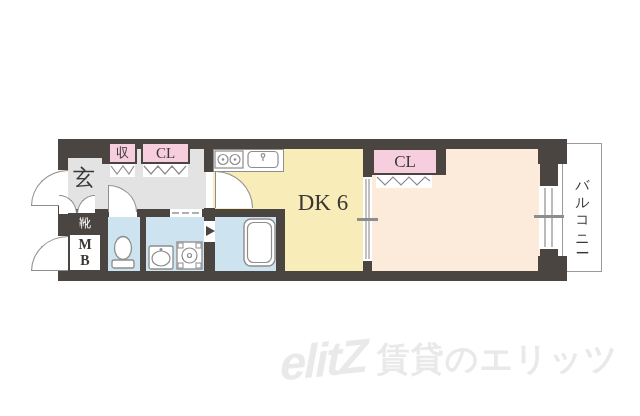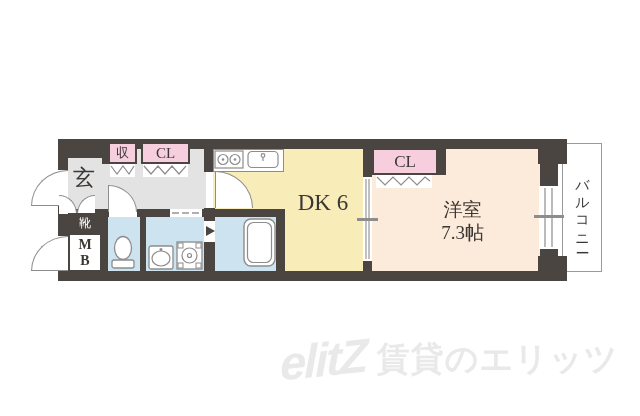--- a/index.html
+++ b/index.html
@@ -170,24 +170,20 @@
   <div class="label" style="left:68px;top:213px;width:34px;height:20px;background:var(--wall);color:#fff;font-size:12px;">
     <span>靴</span>
   </div>
   <div class="label" style="left:68px;top:233px;width:34px;height:39px;background:#fff;border:2px solid var(--wall);box-sizing:border-box;flex-direction:column;font-size:14px;font-weight:bold;line-height:1.1;">
     <span>M</span>
     <span>B</span>
   </div>
   <div class="label" style="left:278px;top:189px;width:90px;height:28px;font-size:23px;">
     <span>DK 6</span>
   </div>
-  <div class="label" style="left:410px;top:197px;width:105px;height:48px;font-size:19px;line-height:1.22;flex-direction:column;">
-    <span>洋室</span>
-    <span>7.3帖</span>
-  </div>
   <div class="label vtext" style="left:568px;top:150px;width:28px;height:116px;font-size:14px;letter-spacing:3px;">
     <span>バルコニー</span>
   </div>
 
   <div class="wm" style="left:280px;top:332px;">
     <span class="logo">elitZ</span>
     <span class="wmtext">賃貸のエリッツ</span>
   </div>
 
 </div>

